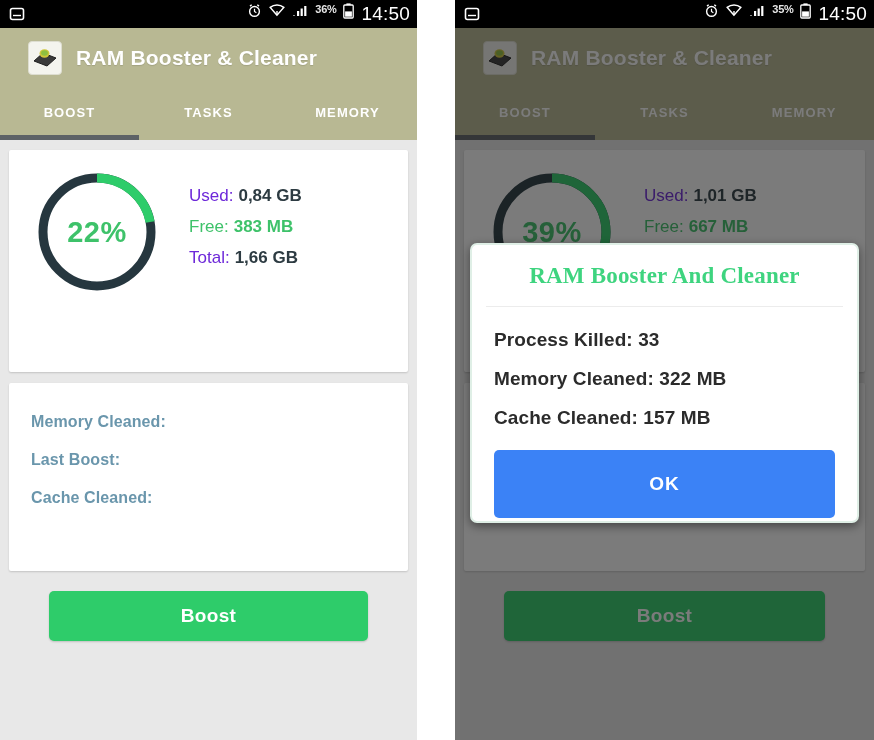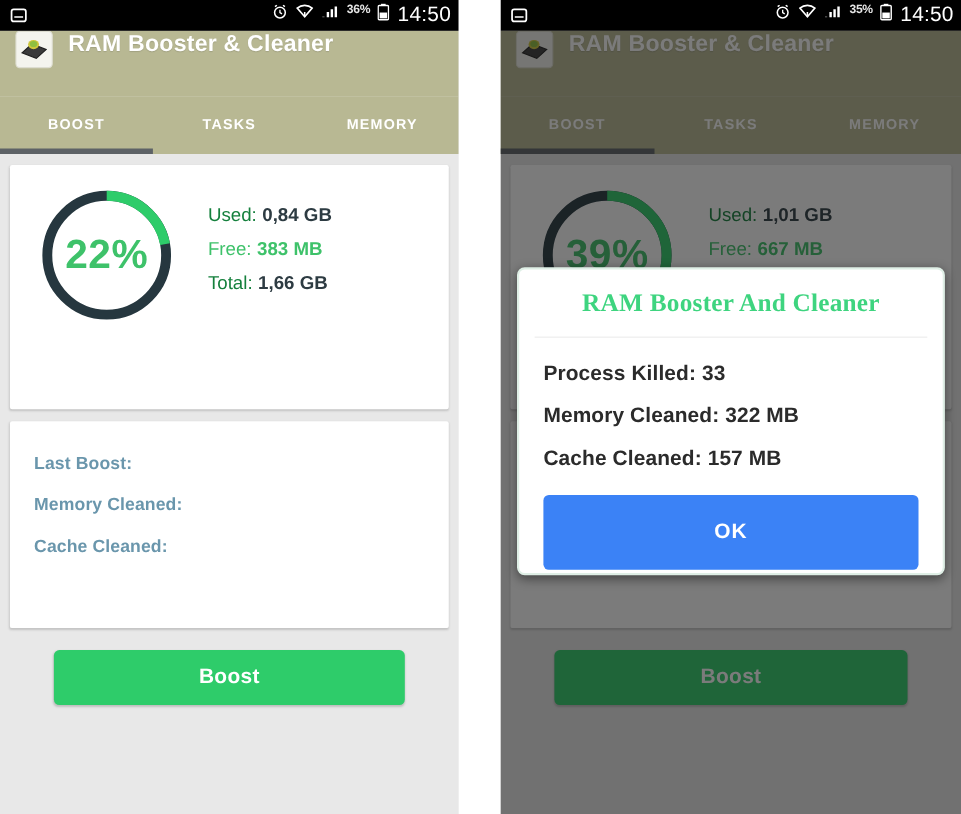--- a/index.html
+++ b/index.html
@@ -26,21 +26,21 @@
   .sb-clock {
     color: #ffffff; font-size: 19px; letter-spacing: .2px;
     font-family: "Liberation Sans", sans-serif;
   }
   .sb-batt-pct { color: #e6e6e6; font-size: 11px; font-weight: bold; letter-spacing: -.3px; }
   .ico { display: inline-block; line-height: 0; }
 
   
   .appbar {
     height: 60px; background: #b8b893;
-    display: flex; padding: 0 14px;
+    display: flex; align-items: center; padding: 0 28px;
   }
   .appicon {
     width: 34px; height: 34px; border-radius: 4px;
     background: #f4f4ee; border: 1px solid #ddddd0;
     display: flex; align-items: center; justify-content: center;
     flex: 0 0 34px;
   }
   .apptitle {
     margin-left: 14px; color: #ffffff; font-size: 21px; font-weight: bold;
     letter-spacing: .2px; text-shadow: 0 1px 1px rgba(0,0,0,.12);
@@ -64,26 +64,26 @@
     background: #ffffff; border-radius: 2px;
     box-shadow: 0 1px 2px rgba(0,0,0,.16);
   }
   #mem-card { height: 222px; padding: 18px 16px 0 16px; display: flex; align-items: flex-start; }
   #stats-card { height: 188px; margin-top: 11px; padding: 30px 22px 0 22px; }
 
   .donut { position: relative; width: 128px; height: 128px; flex: 0 0 128px; margin-left: 8px; }
   .donut svg { display: block; }
   .donut-label {
     position: absolute; inset: 0; display: flex; align-items: center; justify-content: center;
-    font-size: 37px; font-weight: bold; color: #3ec26a; letter-spacing: .5px;
+    font-size: 29px; font-weight: bold; color: #3ec26a; letter-spacing: .5px;
   }
 
   .meminfo { margin-left: 28px; margin-top: 18px; }
   .memrow { font-size: 17px; margin-bottom: 11px; white-space: nowrap; }
-  .memrow .lbl { color: #15803d; font-weight: normal; }
+  .memrow .lbl { color: #6d28d9; font-weight: normal; }
   .memrow .val { color: #2d3b42; font-weight: bold; margin-left: 5px; }
   .memrow.free .lbl { color: #3ec26a; }
   .memrow.free .val { color: #3ec26a; }
 
   .statline {
     font-size: 16px; color: #6a96ac; font-weight: bold;
     margin-bottom: 20px; letter-spacing: .1px;
   }
 
   .boost-wrap { padding: 20px 40px 0 40px; }
@@ -215,22 +215,22 @@
           <div class="memrow free">
             <span class="lbl">Free:</span><span class="val">383 MB</span>
           </div>
           <div class="memrow">
             <span class="lbl">Total:</span><span class="val">1,66 GB</span>
           </div>
         </div>
       </div>
 
       <div class="card" id="stats-card">
+        <div class="statline">Memory Cleaned:</div>
         <div class="statline">Last Boost:</div>
-        <div class="statline">Memory Cleaned:</div>
         <div class="statline">Cache Cleaned:</div>
       </div>
 
       <div class="boost-wrap">
         <button class="boost-btn">Boost</button>
       </div>
 
     </div>
   </div>
 

